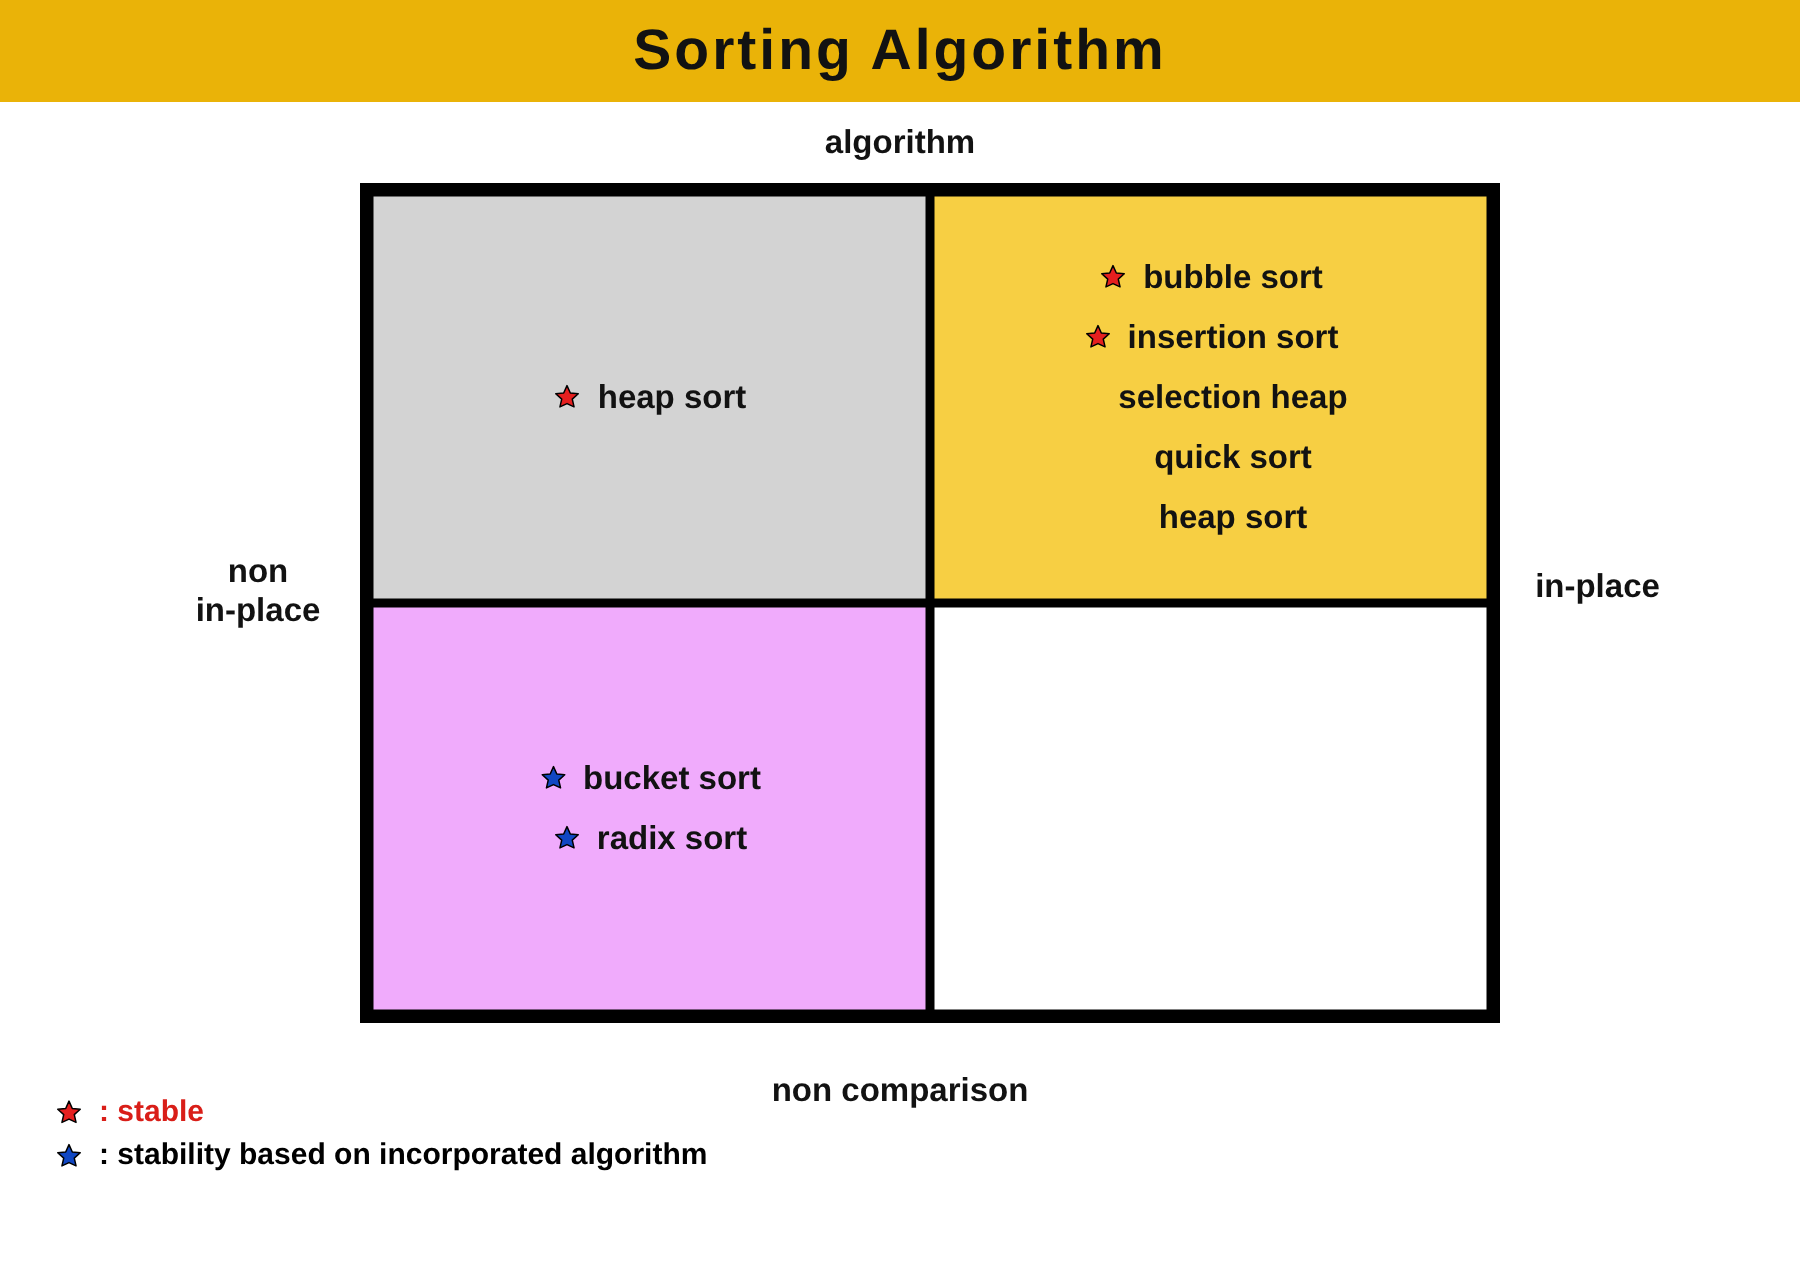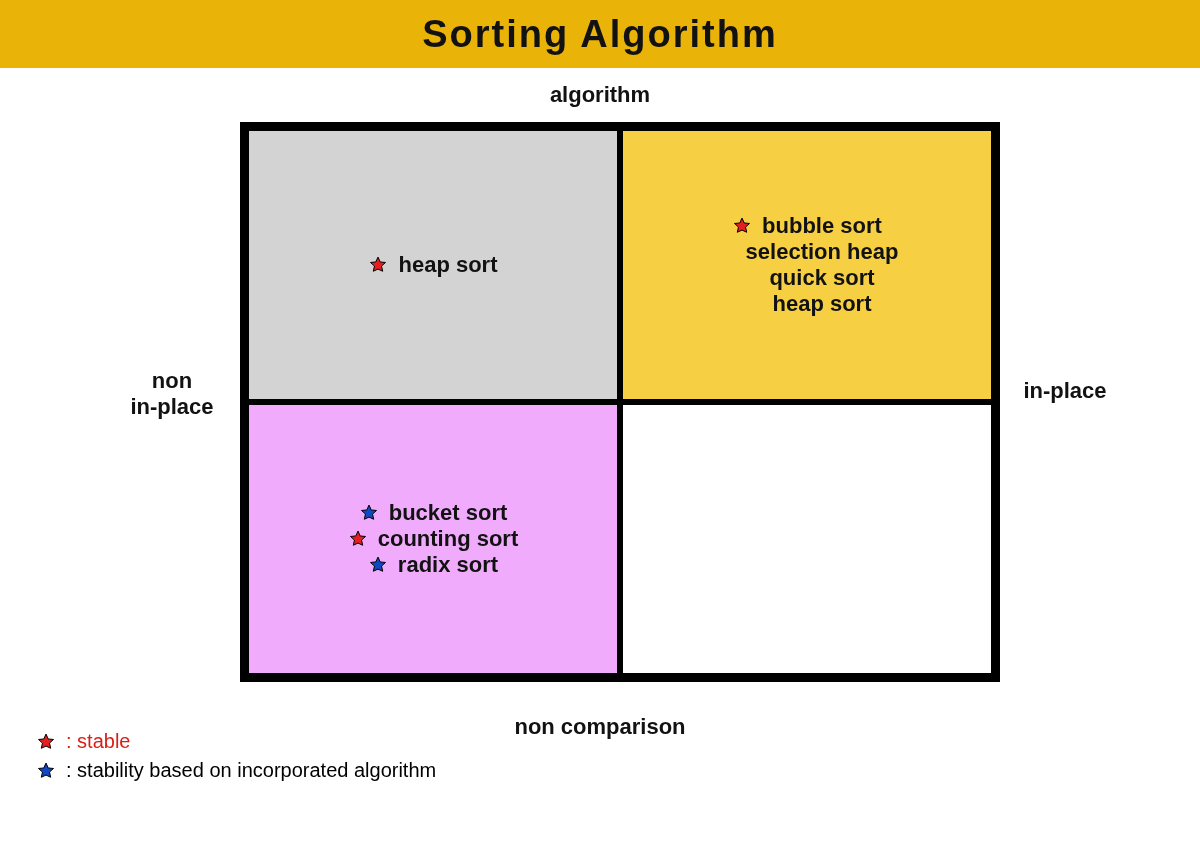--- a/index.html
+++ b/index.html
@@ -50,20 +50,21 @@
     display: grid;
     grid-template-columns: 1fr 1fr;
     grid-template-rows: 1fr 1fr;
   }
   .cell {
     border: 3px solid #000;
     display: flex;
     flex-direction: column;
     align-items: center;
     justify-content: center;
+    gap: 14px;
     text-align: center;
   }
   .tl { background: #d3d3d3; }
   .tr { background: #f7cf43; }
   .bl { background: #f0abfc; }
   .br { background: #ffffff; }
 
   .item {
     display: flex;
     align-items: center;
@@ -85,21 +86,21 @@
     bottom: 6px;
     display: flex;
     flex-direction: column;
     gap: 6px;
   }
   .legend-row {
     display: flex;
     align-items: center;
     gap: 8px;
     font-size: 20px;
-    font-weight: 400;
+    font-weight: 700;
   }
   .legend-red  { color: #d91e18; }
   .legend-blue { color: #000000; }
 </style>
 </head>
 <body>
 
 <div class="title-bar">
   <h1>Sorting Algorithm</h1>
 </div>
@@ -125,48 +126,48 @@
     <div class="cell tr" id="cell-tr">
         <div class="item">
           <span class="star">
             <svg viewBox="0 0 24 24" width="20" height="20">
               <path d="M12 2.5l2.65 5.88 6.35.6-4.78 4.28 1.42 6.24L12 16.9l-5.64 2.6 1.42-6.24L3 8.98l6.35-.6L12 2.5z" fill="#e51f1f" stroke="#000" stroke-width="1.2" stroke-linejoin="round"></path>
             </svg>
           </span>
           <span>bubble sort</span>
         </div>
         <div class="item">
+          <span class="star">
+            <svg viewBox="0 0 24 24" width="20" height="20">
+              <path d="M12 2.5l2.65 5.88 6.35.6-4.78 4.28 1.42 6.24L12 16.9l-5.64 2.6 1.42-6.24L3 8.98l6.35-.6L12 2.5z" fill="#e51f1f" stroke="#000" stroke-width="1.2" stroke-linejoin="round"></path>
+            </svg>
+          </span>
+          <span>insertion sort</span>
+        </div>
+        <div class="item">
           <span class="star"></span>
           <span>selection heap</span>
         </div>
         <div class="item">
           <span class="star"></span>
           <span>quick sort</span>
         </div>
         <div class="item">
           <span class="star"></span>
           <span>heap sort</span>
         </div>
       </div>
     <div class="cell bl" id="cell-bl">
         <div class="item">
           <span class="star">
             <svg viewBox="0 0 24 24" width="20" height="20">
               <path d="M12 2.5l2.65 5.88 6.35.6-4.78 4.28 1.42 6.24L12 16.9l-5.64 2.6 1.42-6.24L3 8.98l6.35-.6L12 2.5z" fill="#1047c3" stroke="#000" stroke-width="1.2" stroke-linejoin="round"></path>
             </svg>
           </span>
           <span>bucket sort</span>
-        </div>
-        <div class="item">
-          <span class="star">
-            <svg viewBox="0 0 24 24" width="20" height="20">
-              <path d="M12 2.5l2.65 5.88 6.35.6-4.78 4.28 1.42 6.24L12 16.9l-5.64 2.6 1.42-6.24L3 8.98l6.35-.6L12 2.5z" fill="#e51f1f" stroke="#000" stroke-width="1.2" stroke-linejoin="round"></path>
-            </svg>
-          </span>
-          <span>counting sort</span>
         </div>
         <div class="item">
           <span class="star">
             <svg viewBox="0 0 24 24" width="20" height="20">
               <path d="M12 2.5l2.65 5.88 6.35.6-4.78 4.28 1.42 6.24L12 16.9l-5.64 2.6 1.42-6.24L3 8.98l6.35-.6L12 2.5z" fill="#1047c3" stroke="#000" stroke-width="1.2" stroke-linejoin="round"></path>
             </svg>
           </span>
           <span>radix sort</span>
         </div>
       </div>

